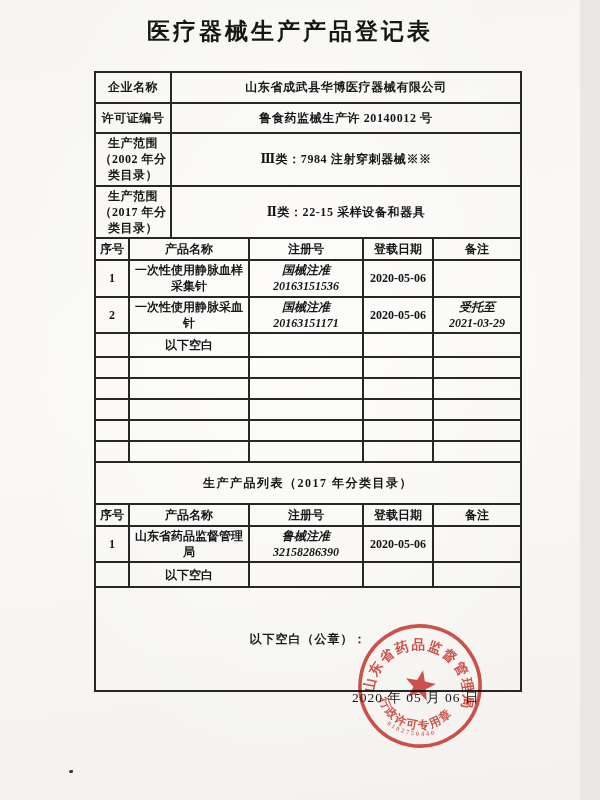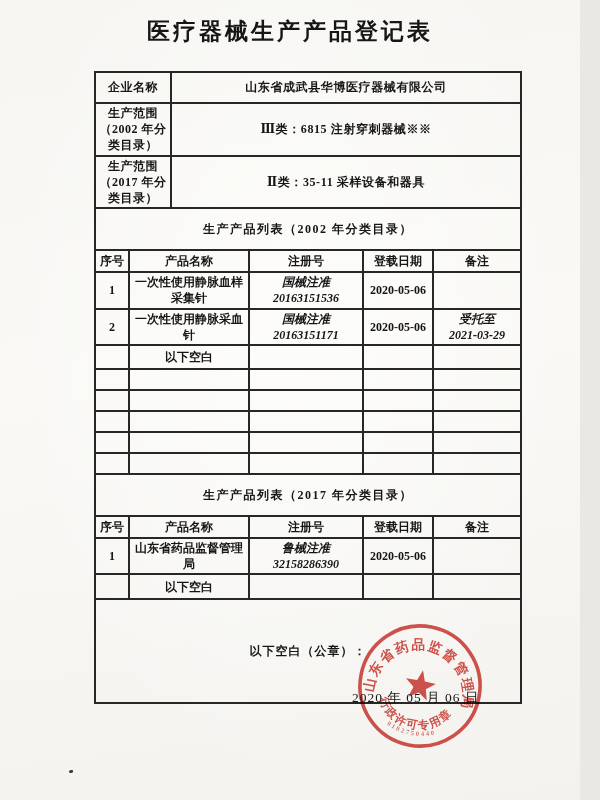--- a/index.html
+++ b/index.html
@@ -72,36 +72,37 @@
       <col style="width:114px">
         <col style="width:70px">
         <col style="width:88px">
     </colgroup>
 
     <tbody>
         <tr style="height:31px">
       <td colspan="2" class="lbl">企业名称</td>
       <td colspan="4" class="val">山东省成武县华博医疗器械有限公司</td>
     </tr>
+    <tr style="height:30px">
+      <td colspan="2" class="lbl">许可证编号</td>
+      <td colspan="4" class="val">鲁食药监械生产许 20140012 号</td>
+    </tr>
     <tr style="height:41px">
       <td colspan="2" class="lbl">生产范围
 （2002 年分
 类目录）</td>
-      <td colspan="4" class="val">Ⅲ类：6815 注射穿刺器械※※</td>
+      <td colspan="4" class="val">Ⅲ类：7984 注射穿刺器械※※</td>
     </tr>
     <tr style="height:42px">
       <td colspan="2" class="lbl">生产范围
 （2017 年分
 类目录）</td>
-      <td colspan="4" class="val">Ⅱ类：35-11 采样设备和器具</td>
-    </tr>
-
-    <tr style="height:42px">
-      <td colspan="6" class="sec">生产产品列表（2002 年分类目录）</td>
-    </tr>
+      <td colspan="4" class="val">Ⅱ类：22-15 采样设备和器具</td>
+    </tr>
+
     <tr style="height:22px">
       <td>序号</td>
       <td colspan="2">产品名称</td>
       <td>注册号</td>
       <td>登载日期</td>
       <td>备注</td>
     </tr>
     <tr style="height:33px">
       <td>1</td>
       <td colspan="2">一次性使用静脉血样采集针</td>

